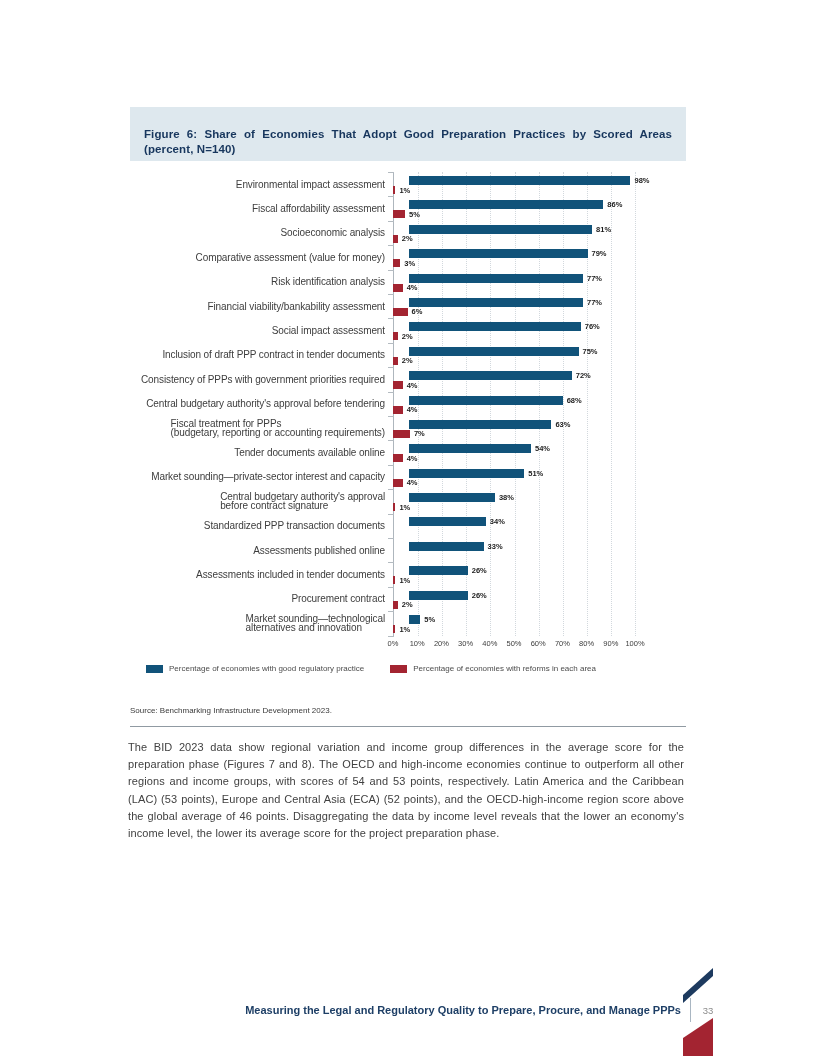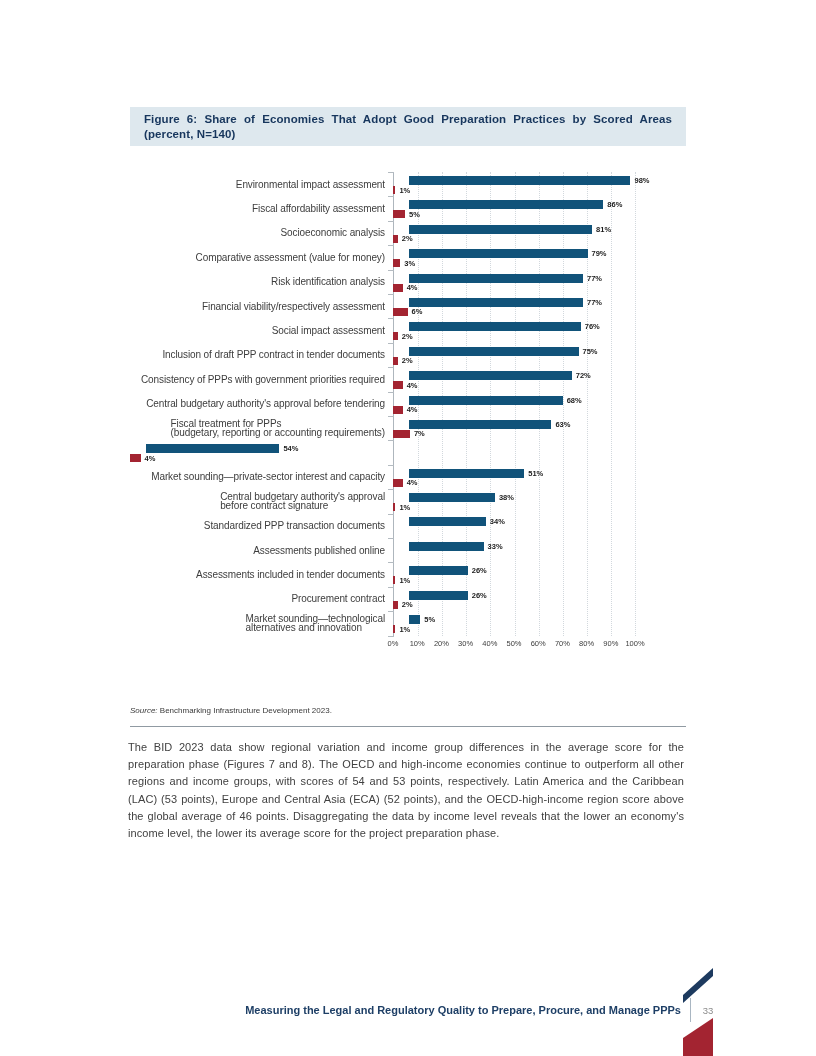--- a/index.html
+++ b/index.html
@@ -13,21 +13,21 @@
     overflow: hidden;
   }
 
   
   .figure-title {
     position: absolute; left: 130px; top: 107px; width: 556px;
     background: #dee8ee;
     color: #17365d;
     font-size: 11.5px; font-weight: bold;
     line-height: 14.5px;
-    padding: 5px 14px 5px 14px;
+    padding: 20px 14px 5px 14px;
     text-align: justify;
     letter-spacing: 0.1px;
   }
 
   
   .chart { position: absolute; left: 130px; top: 172px; width: 556px; height: 482px; }
   .plot-grid {
     position: absolute; left: 263px; top: 0; width: 242px; height: 463.6px;
     border-left: 1px solid #aeb6bd;
     z-index: 0;
@@ -71,21 +71,21 @@
   .legend {
     position: absolute; left: 146px; top: 664px; width: 540px;
     display: flex; align-items: center; gap: 26px;
   }
   .legend-item { display: flex; align-items: center; gap: 6px; }
   .legend-swatch { width: 17px; height: 8px; flex-shrink: 0; }
   .legend-label { font-size: 8px; color: #4c4c4c; white-space: nowrap; }
 
   
   .source-line { position: absolute; left: 130px; top: 706px; width: 556px; font-size: 8px; color: #3a3a3a; }
-  .source-line .src-prefix { font-style: italic; }
+  .source-line .src-prefix { }
   .rule { position: absolute; left: 130px; top: 726px; width: 556px; height: 1px; background: #909aa2; }
 
   
   .body-par {
     position: absolute; left: 128px; top: 739px; width: 556px;
     font-size: 11px; line-height: 17.2px;
     color: #414141;
     text-align: justify;
     letter-spacing: 0.1px;
   }
@@ -201,21 +201,21 @@
               <div class="bar" style="width: 77%; background: rgb(17, 83, 122);"></div>
               <span class="val">77%</span>
             </div>
             <div class="barline second">
               <div class="bar" style="width: 4%; background: rgb(163, 36, 49);"></div>
               <span class="val">4%</span>
             </div>
           </div>
         </div>
         <div class="crow">
-          <div class="clabel">Financial viability/respectively assessment</div>
+          <div class="clabel">Financial viability/bankability assessment</div>
           <div class="cbars">
             <div class="barline first">
               <div class="bar" style="width: 77%; background: rgb(17, 83, 122);"></div>
               <span class="val">77%</span>
             </div>
             <div class="barline second">
               <div class="bar" style="width: 6%; background: rgb(163, 36, 49);"></div>
               <span class="val">6%</span>
             </div>
           </div>
@@ -280,20 +280,21 @@
               <div class="bar" style="width: 63%; background: rgb(17, 83, 122);"></div>
               <span class="val">63%</span>
             </div>
             <div class="barline second">
               <div class="bar" style="width: 7%; background: rgb(163, 36, 49);"></div>
               <span class="val">7%</span>
             </div>
           </div>
         </div>
         <div class="crow">
+          <div class="clabel">Tender documents available online</div>
           <div class="cbars">
             <div class="barline first">
               <div class="bar" style="width: 54%; background: rgb(17, 83, 122);"></div>
               <span class="val">54%</span>
             </div>
             <div class="barline second">
               <div class="bar" style="width: 4%; background: rgb(163, 36, 49);"></div>
               <span class="val">4%</span>
             </div>
           </div>
@@ -394,20 +395,30 @@
         <span class="xtick" style="left: 40%;">40%</span>
         <span class="xtick" style="left: 50%;">50%</span>
         <span class="xtick" style="left: 60%;">60%</span>
         <span class="xtick" style="left: 70%;">70%</span>
         <span class="xtick" style="left: 80%;">80%</span>
         <span class="xtick" style="left: 90%;">90%</span>
         <span class="xtick" style="left: 100%;">100%</span>
       </div>
   </div>
 
+  <div class="legend" id="legend">
+      <div class="legend-item">
+        <span class="legend-swatch" style="background: rgb(17, 83, 122);"></span>
+        <span class="legend-label">Percentage of economies with good regulatory practice</span>
+      </div>
+      <div class="legend-item">
+        <span class="legend-swatch" style="background: rgb(163, 36, 49);"></span>
+        <span class="legend-label">Percentage of economies with reforms in each area</span>
+      </div>
+    </div>
 
   <div class="source-line">
     <span class="src-prefix">Source:</span><span> Benchmarking Infrastructure Development 2023.</span>
   </div>
 
   <div class="rule"></div>
 
   <p class="body-par">The BID 2023 data show regional variation and income group differences in the average score for the preparation phase (Figures 7 and 8). The OECD and high-income economies continue to outperform all other regions and income groups, with scores of 54 and 53 points, respectively. Latin America and the Caribbean (LAC) (53 points), Europe and Central Asia (ECA) (52 points), and the OECD-high-income region score above the global average of 46 points. Disaggregating the data by income level reveals that the lower an economy's income level, the lower its average score for the project preparation phase.</p>
 
   <div class="footer">

